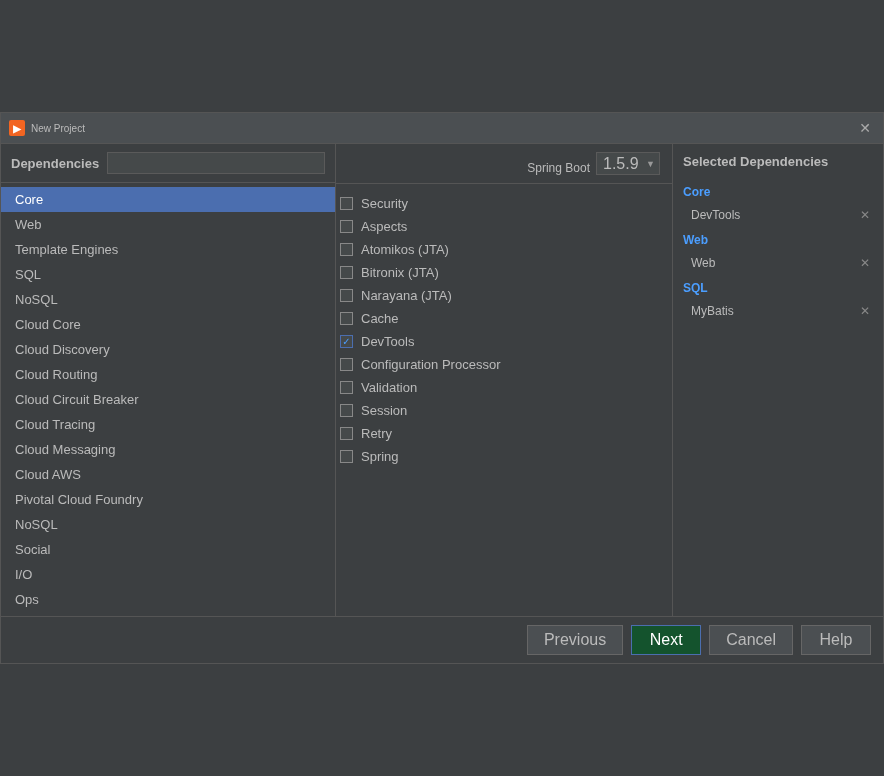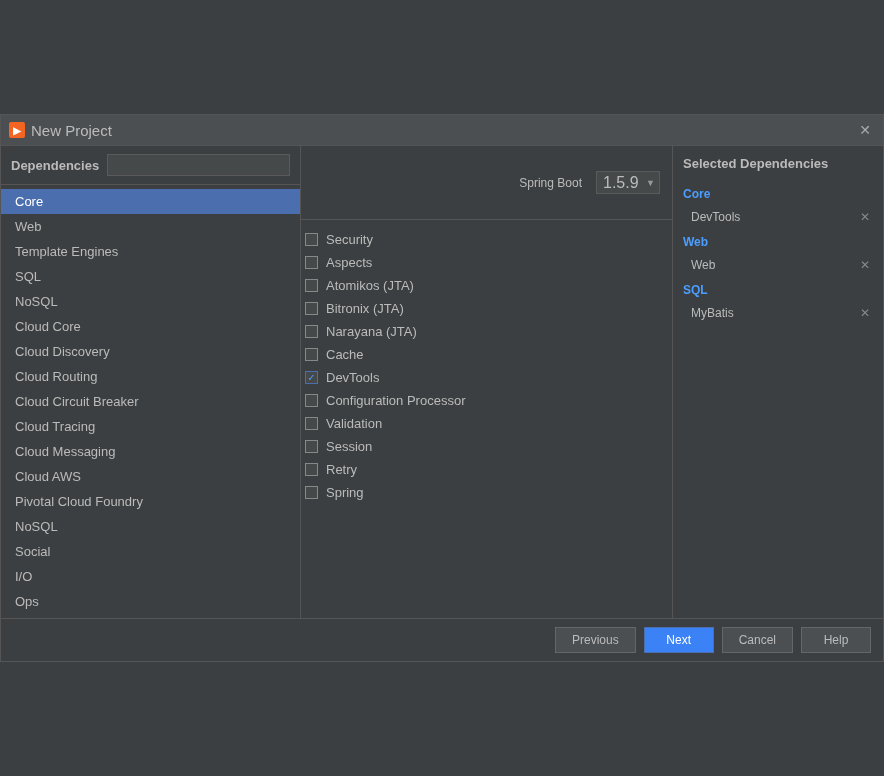--- a/index.html
+++ b/index.html
@@ -40,37 +40,37 @@
       border-radius: 2px;
       display: flex;
       align-items: center;
       justify-content: center;
       font-size: 10px;
       color: white;
       font-weight: bold;
     }
     .title-text {
       color: #bbbbbb;
-      font-size: 15px;
+      font-size: 10px;
     }
     .close-btn {
       cursor: pointer;
       color: #888;
       font-size: 14px;
       background: none;
       border: none;
       color: #aaa;
       padding: 2px 4px;
     }
     .content-area {
       display: flex;
       flex: 1;
     }
     .left-panel {
-      width: 300px;
+      width: 335px;
       background: #3c3f41;
       border-right: 1px solid #555;
       display: flex;
       flex-direction: column;
     }
     .search-area {
       display: flex;
       align-items: center;
       padding: 8px 10px;
       gap: 8px;
@@ -107,25 +107,25 @@
     }
     .middle-panel {
       flex: 1;
       background: #3c3f41;
       border-right: 1px solid #555;
       display: flex;
       flex-direction: column;
     }
     .spring-boot-bar {
       display: flex;
-      align-items: center;
+      align-items: flex-end;
       justify-content: flex-end;
-      padding: 25px 12px;
+      padding: 8px 12px;
       border-bottom: 1px solid #555;
-      gap: 14px;
+      gap: 6px;
     }
     .spring-label {
       color: #bbbbbb;
       font-size: 12px;
     }
     .spring-select {
       background: #45494a;
       border: 1px solid #5a5a5a;
       color: #bbbbbb;
       padding: 2px 20px 2px 6px;
@@ -227,29 +227,29 @@
       display: flex;
       align-items: center;
       justify-content: flex-end;
       padding: 8px 12px;
       gap: 8px;
       border-top: 1px solid #555;
       background: #3c3f41;
     }
     .footer-btn {
       padding: 5px 16px;
-      font-size: 12px;
+      font-size: 16px;
       cursor: pointer;
       border: 1px solid #666;
       background: #4b4f52;
       color: #bbbbbb;
       min-width: 70px;
     }
     .footer-btn.primary {
-      background: #3b82f6;
+      background: #14532d;
       border-color: #4b6eaf;
       color: white;
     }
   </style>
 </head>
 <body>
 
 <div class="dialog">
 
   <div class="title-bar">

